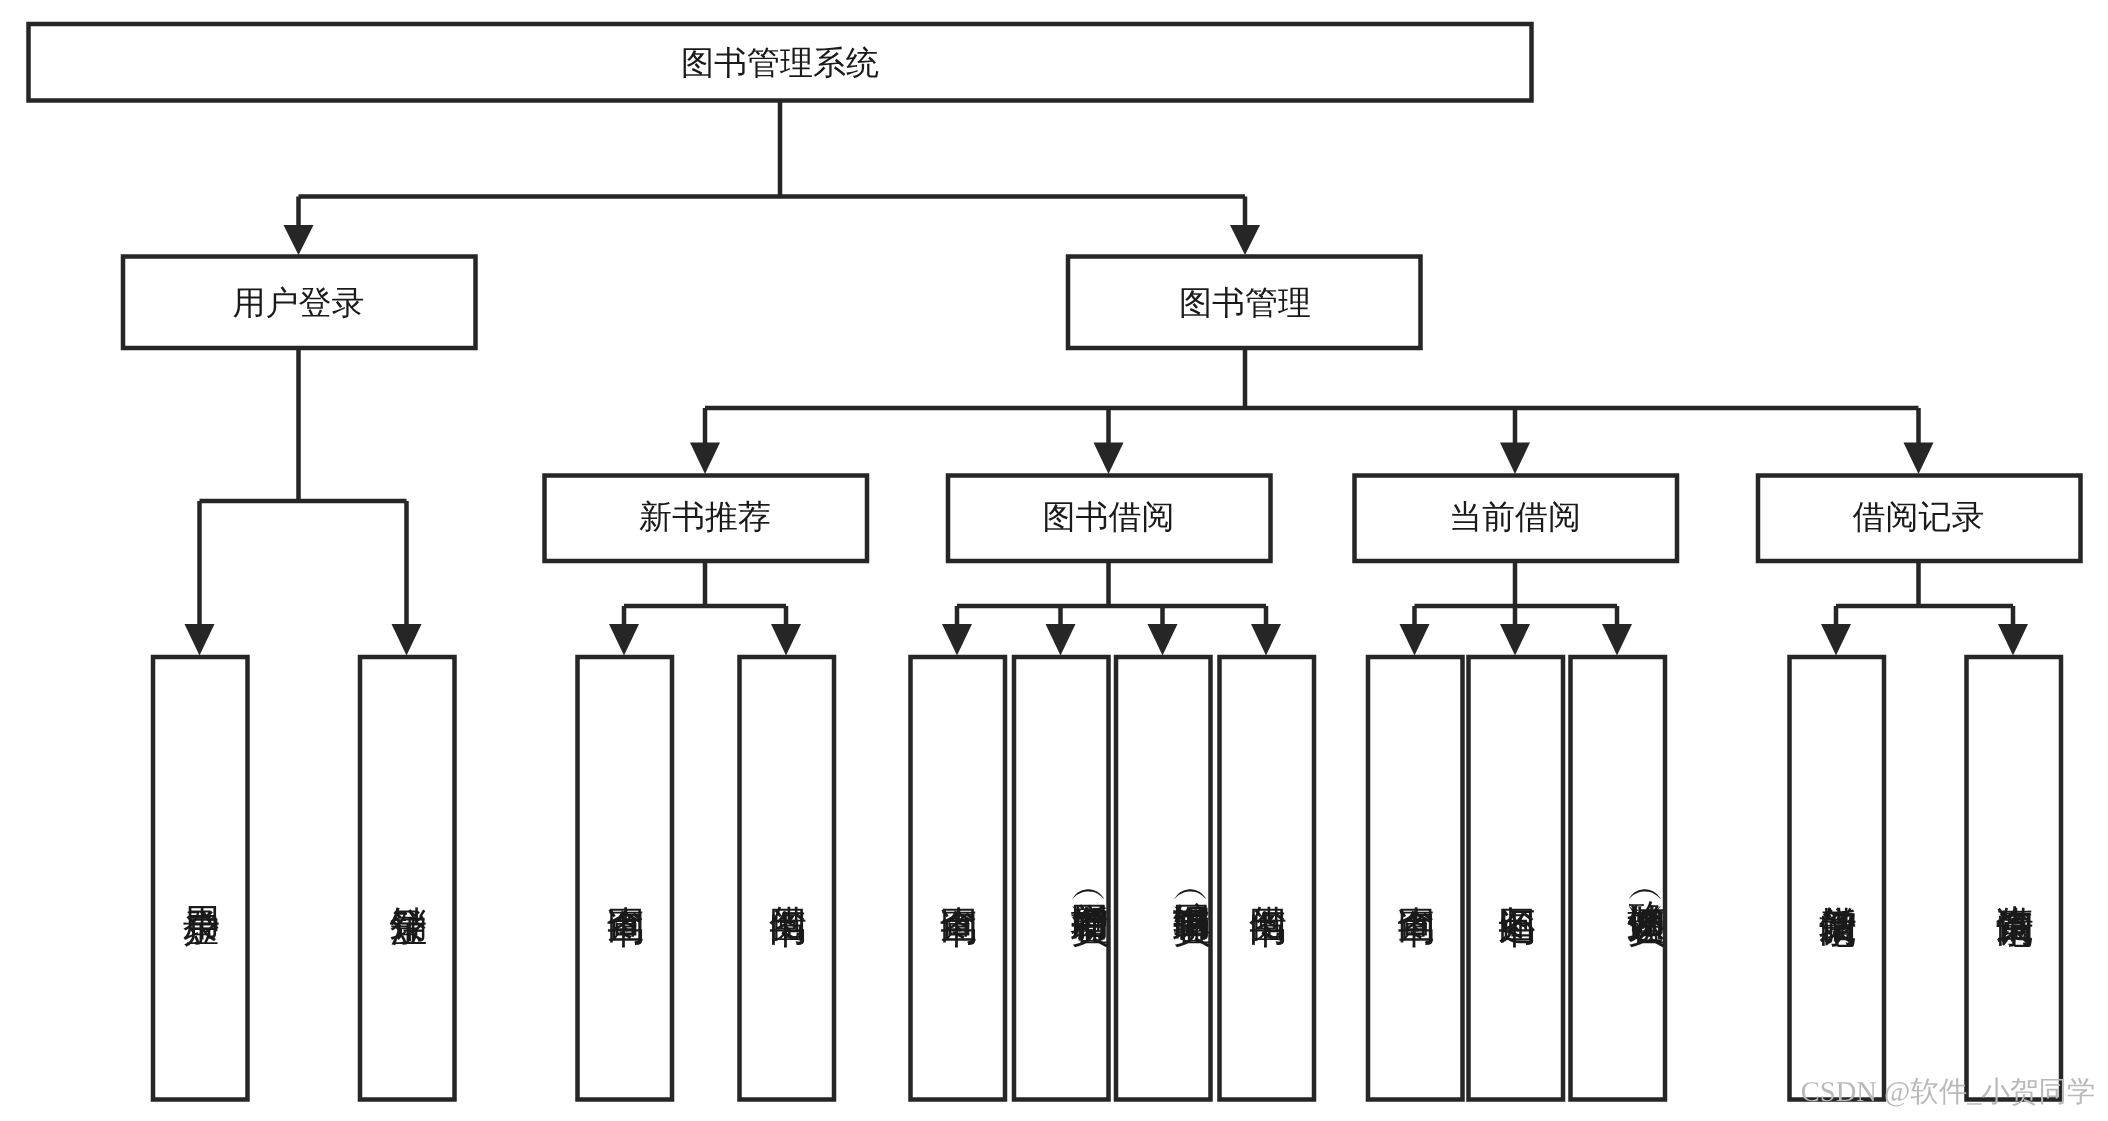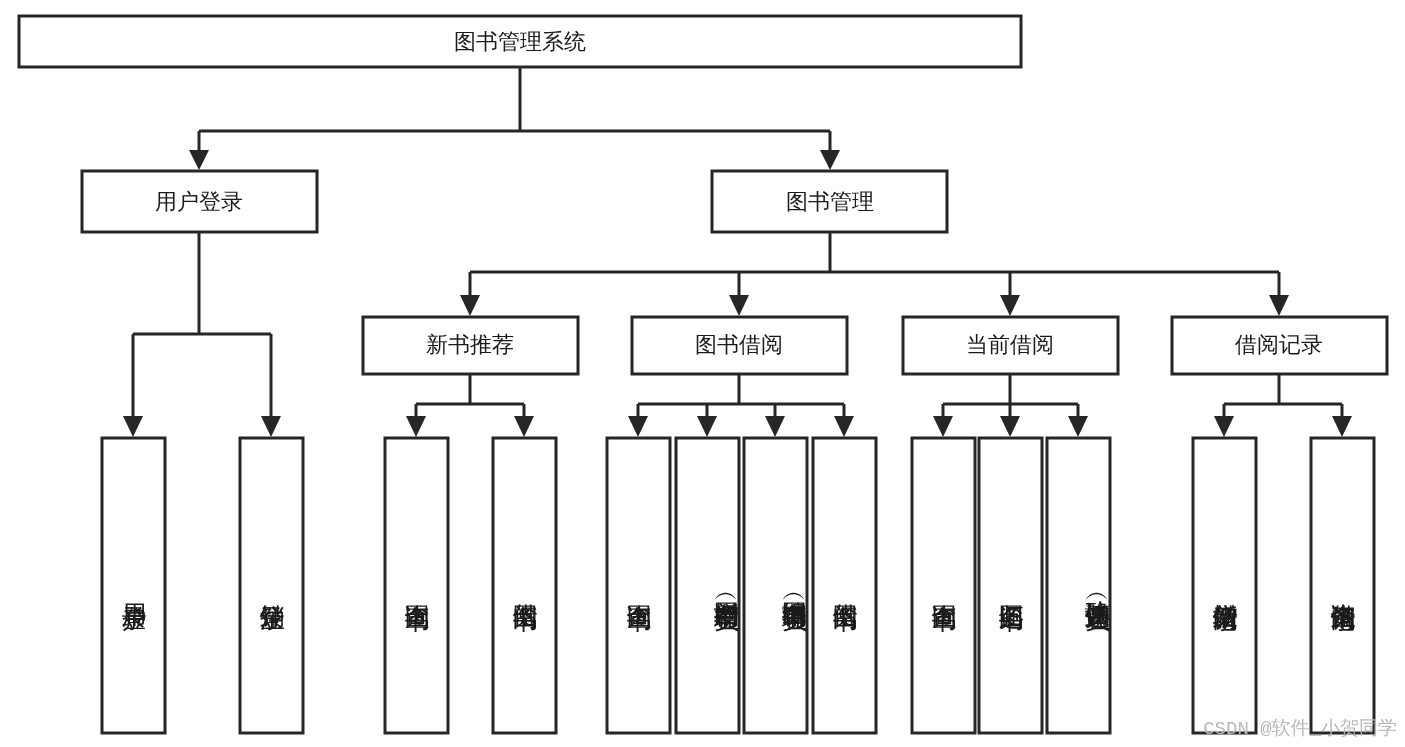--- a/index.html
+++ b/index.html
@@ -55,21 +55,21 @@
     display: flex;
     align-items: center;
     justify-content: center;
     white-space: nowrap;
     pointer-events: none;
   }
   #watermark {
     position: absolute;
     right: 8px;
     bottom: 6px;
-    font-family: Liberation Mono, monospace;
+    font-family: Liberation Serif, serif;
     font-size: 19px;
     color: #b9b9b9;
     white-space: nowrap;
     pointer-events: none;
     margin-top: 48px;
   }
 </style>
 </head>
 <body>
 

